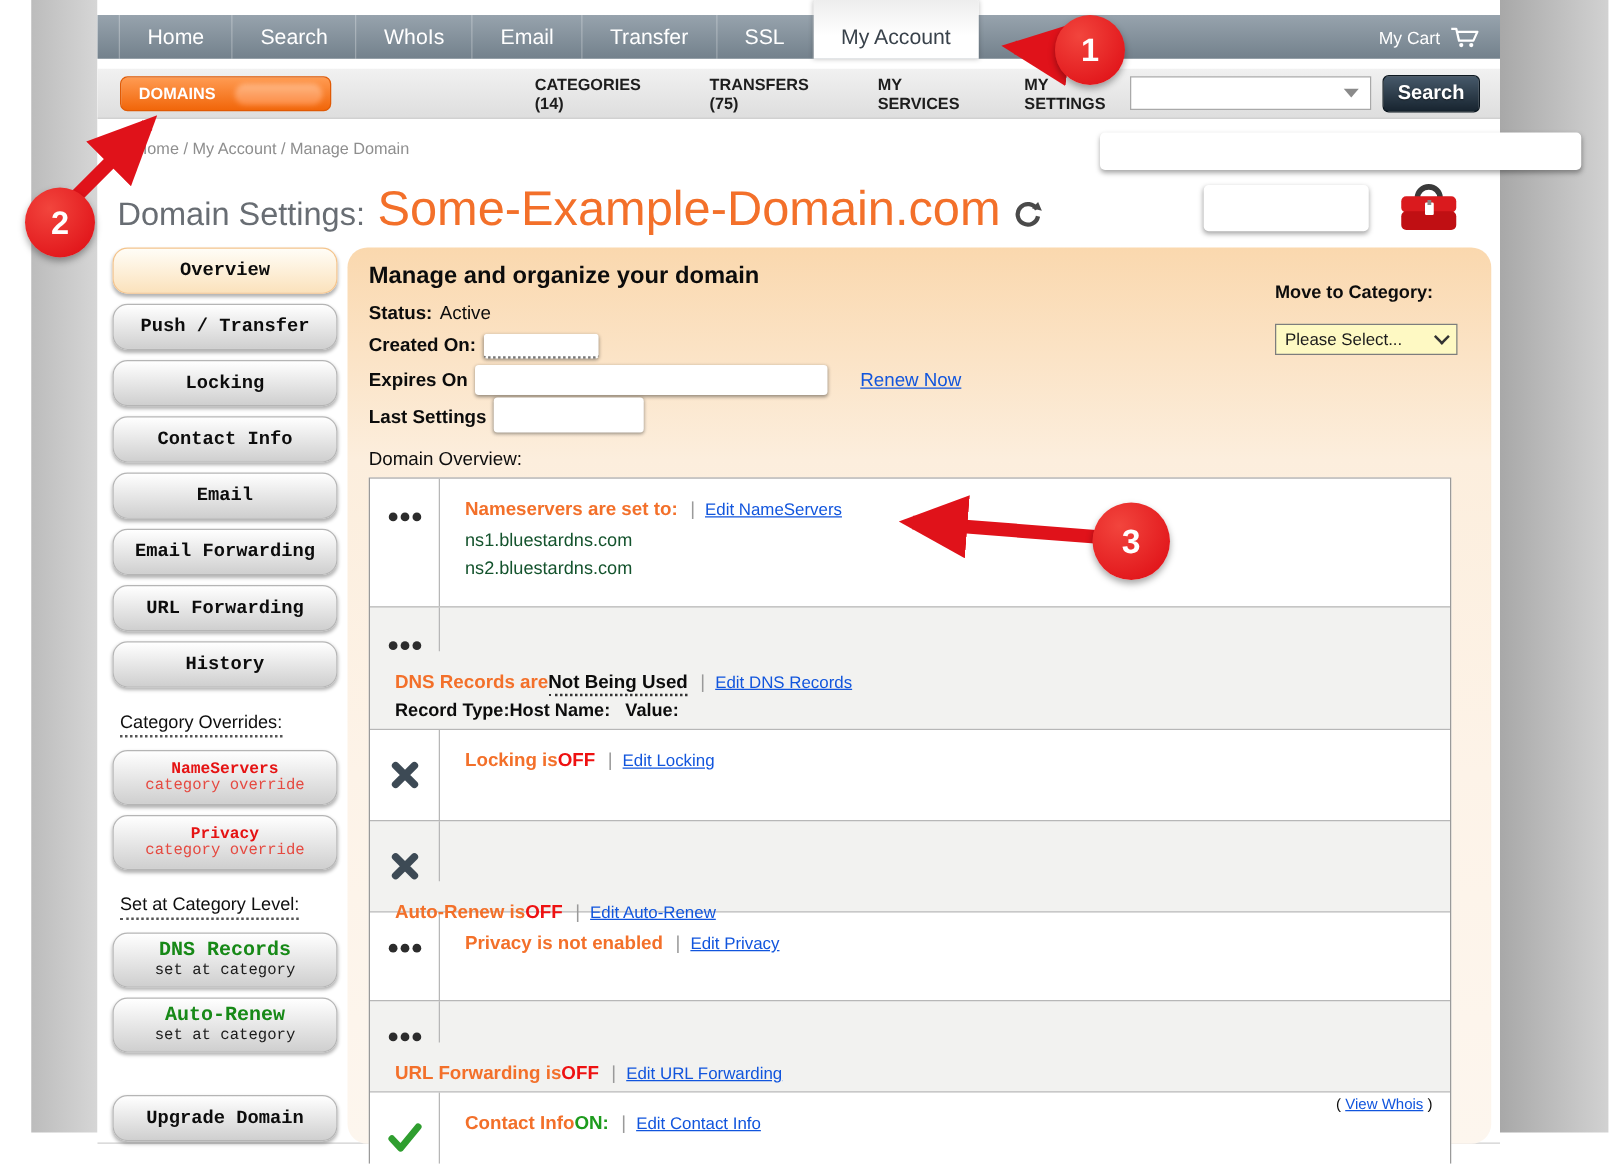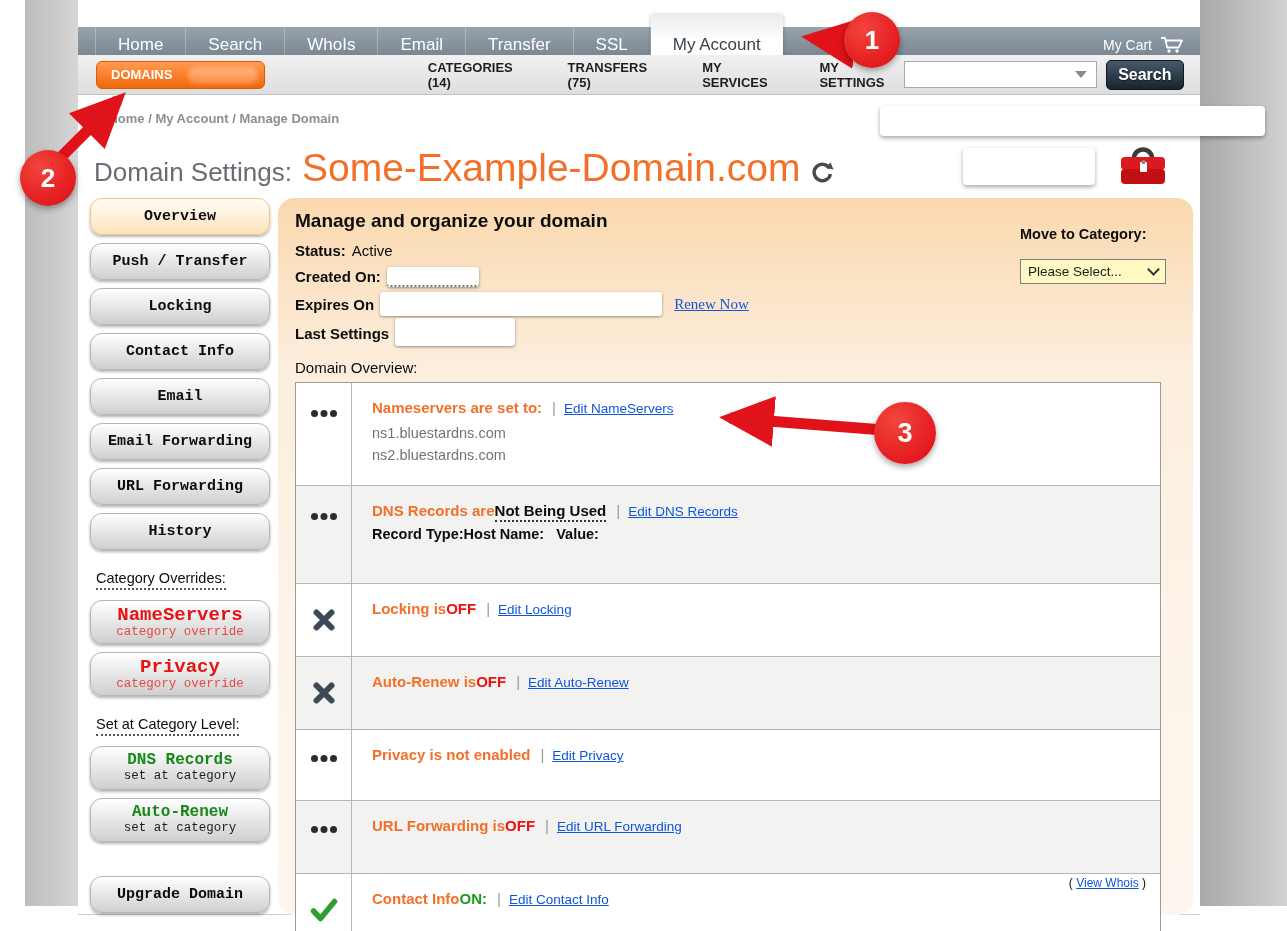--- a/index.html
+++ b/index.html
@@ -8,21 +8,21 @@
 
   .gray-strip-left  { position:absolute; left:25px;  top:0; width:53px;  height:906px;
                       background:linear-gradient(to right,#bcbcbc,#d6d6d6); }
   .gray-strip-right { position:absolute; left:1200px; top:0; width:87px; height:906px;
                       background:linear-gradient(to right,#a8a8a8,#d2d2d2); }
 
   .page { position:absolute; left:78px; top:0; width:1122px; height:915px; background:#ffffff;
           border-bottom:1px solid #cfcfcf; }
 
   
-  .topnav { position:absolute; left:0; top:27px; width:1122px; height:35px;
+  .topnav { position:absolute; left:0; top:12px; width:1122px; height:35px;
             background:linear-gradient(#97a3ad,#73818c); display:flex; }
   .tab { color:#fff; font-size:17px; line-height:35px; padding:0 22px;
          border-right:1px solid rgba(255,255,255,.28); cursor:pointer; }
   .tab:first-child { border-left:1px solid rgba(255,255,255,.28); margin-left:17px; }
   .tab.active { background:linear-gradient(#ededed,#ffffff 60%); color:#39424b;
                 margin-top:-12px; padding-top:12px; height:47px; border:none;
                 border-radius:2px 2px 0 0; box-shadow:0 0 4px rgba(0,0,0,.25); }
   .cart-area { position:absolute; right:16px; top:0; height:35px; display:flex; align-items:center;
                gap:8px; color:#fff; font-size:14px; cursor:pointer; }
 
@@ -43,21 +43,21 @@
                   display:flex; align-items:center; justify-content:flex-end; padding:0 9px;
                   cursor:pointer; }
   .combo-arrow { width:0; height:0; border-left:6px solid transparent; border-right:6px solid transparent;
                  border-top:7px solid #8a8a8a; }
   .search-btn { margin:0 16px 0 9px; width:80px; height:30px; border-radius:5px;
                 background:linear-gradient(#47596a,#17242f); border:1px solid #0d1821;
                 color:#fff; font-weight:bold; font-size:16px; text-align:center; line-height:28px;
                 cursor:pointer; text-shadow:0 1px 1px rgba(0,0,0,.5); }
 
   
-  .breadcrumb { position:absolute; left:16px; top:110px; font-size:13px; font-weight:bold;
+  .breadcrumb { position:absolute; left:16px; top:110px; font-size:13px; font-weight:normal;
                 color:#8e8e8e; display:flex; align-items:center; gap:6px;justify-content:center; }
   .home-glyph { font-size:14px; color:#9a9a9a; }
   .redacted-box1 { position:absolute; left:802px; top:106px; width:385px; height:30px;
                    background:#fff; border-radius:4px; box-shadow:0 2px 4px rgba(0,0,0,.35); }
   .title-row { position:absolute; left:16px; top:146px; display:flex; align-items:baseline; gap:10px; }
   .title-prefix { font-size:26px; color:#686d73; }
   .title-domain { font-size:39px; color:#f3702a; }
   .refresh-icon { position:relative; top:3px; cursor:pointer; }
   .redacted-box2 { position:absolute; left:885px; top:148px; width:132px; height:37px;
                    background:#fff; border-radius:4px; box-shadow:0 2px 4px rgba(0,0,0,.35); }
@@ -70,55 +70,55 @@
 
   
   .sidebar { position:absolute; left:12px; top:198px; width:180px; z-index:3; }
   .side-btn { width:180px; height:37px; border-radius:12px; margin-bottom:8px;
               background:linear-gradient(#ffffff,#cfcfcf); border:1px solid #b5b5b5;
               box-shadow:0 2px 3px rgba(0,0,0,.3); display:flex; align-items:center; justify-content:center;
               font-weight:bold; font-size:15px; color:#0c0c0c; cursor:pointer;font-family:Liberation Mono, monospace; }
   .side-btn.active { background:linear-gradient(#fffdf7,#fbe2bc); border:1px solid #f3c astronomical; border:1px solid #f4c48c; }
   .side-btn.twoline { height:44px; flex-direction:column; line-height:1.1; }
   .side-btn .sub { font-weight:normal; font-size:12.5px; }
-  .side-btn.red  .lbl { color:#e51313; font-size:19px;text-align:center; }
+  .side-btn.red  .lbl { color:#e51313; font-size:13px;text-align:center; }
   .side-btn.red  .sub { color:#e54a41; }
   .side-btn.green .lbl { color:#178917; font-size:16px; }
   .side-btn.green .sub { color:#1c1c1c; }
   .side-header { display:inline-block; margin:12px 0 10px 6px; font-size:14.5px; color:#0e0e0e;
                  border-bottom:2px dotted #555; padding-bottom:2px; }
   .upgrade-gap { height:26px; }
 
   
   .main { position:absolute; left:217px; top:210px; width:870px; z-index:2; }
   .main h2 { font-size:19px; color:#0c0c0c; margin-bottom:8px; }
   .meta-line { display:flex; align-items:center; font-size:15px; color:#0c0c0c; margin-top:5px; min-height:21px; }
   .meta-line b { margin-right:6px; }
   .rbox { background:#fff; border-radius:3px; box-shadow:0 1px 3px rgba(0,0,0,.4); display:inline-block; }
   .rbox.created { width:92px; height:20px; border-bottom:2px dotted #777; }
   .rbox.expires { width:282px; height:24px; }
   .rbox.updated { width:120px; height:28px; margin-top:-3px; }
   a.link { color:#1155dd; text-decoration:underline; cursor:pointer; }
-  .renew { font-size:15px; margin-left:12px;font-family:Liberation Serif, serif; }
+  .renew { font-size:15px; margin-left:26px; }
   .overview-label { font-size:15px; margin-top:13px; color:#0c0c0c; }
 
   .ov-table { margin-top:6px; width:866px; border:1px solid #9a9a9a; background:#fff; }
   .ov-row { display:flex; border-top:1px solid #b7b7b7; background:#fff; }
   .ov-row:first-child { border-top:none; }
-  .ov-row.shaded { background:#f2f2f0; }
+  .ov-row.shaded { background:#f2f2f0;flex-direction:column; }
   .ov-icon-cell { width:56px; border-right:1px solid #b7b7b7; display:flex; justify-content:center;
                   padding-top:26px; }
   .ov-row.small .ov-icon-cell { padding-top:24px; }
   .ov-body { flex:1; padding:16px 16px 6px 20px; position:relative; }
   .ov-title { font-size:15px; font-weight:bold; display:flex; align-items:baseline; flex-wrap:wrap; }
   .t-orange { color:#f3702a; } .t-red { color:#ee1111; } .t-green { color:#1d9b1d; }
   .t-dark { color:#0c0c0c; } .t-dotted { border-bottom:2px dotted #333; padding-bottom:1px; }
   .sep { color:#9a9a9a; font-weight:normal; margin:0 8px 0 10px; }
   .edit-link { font-size:13.5px; font-weight:normal; }
-  .sub-lines { font-size:14.5px; margin-top:7px; line-height:1.5; color:#737373; }
+  .sub-lines { font-size:14.5px; margin-top:7px; line-height:1.5; color:#14532d; }
   .sub-bold { font-size:14.5px; font-weight:bold; margin-top:4px; white-space:pre-wrap; color:#0c0c0c; }
   .right-note { position:absolute; right:14px; top:2px; font-size:12px; color:#0c0c0c; font-weight:normal; }
 
   
   .move-cat { position:absolute; left:942px; top:226px; width:150px; z-index:2; }
   .move-cat-label { font-weight:bold; font-size:14.5px; color:#0c0c0c; }
   .move-cat-select { margin-top:17px; width:146px; height:25px; background:#fef9c3; border:1px solid #7d7d7d;
                      display:flex; align-items:center; justify-content:space-between; padding:0 7px;
                      font-size:13.5px; color:#1c1c1c; cursor:pointer; }
   .chev { width:9px; height:9px; border-right:2.5px solid #333; border-bottom:2.5px solid #333;

